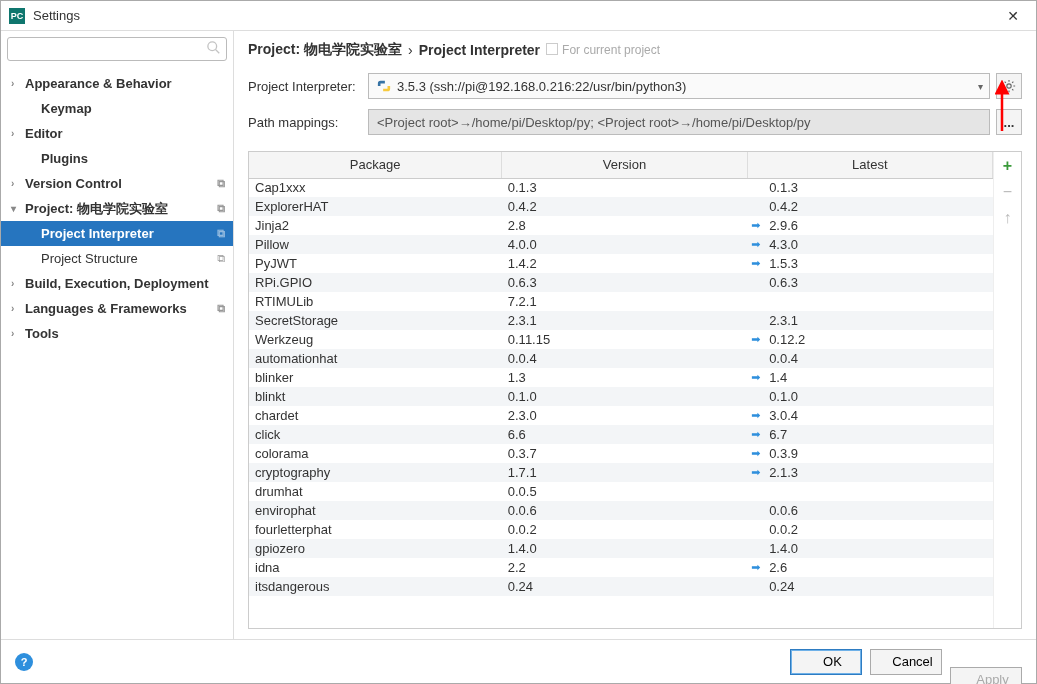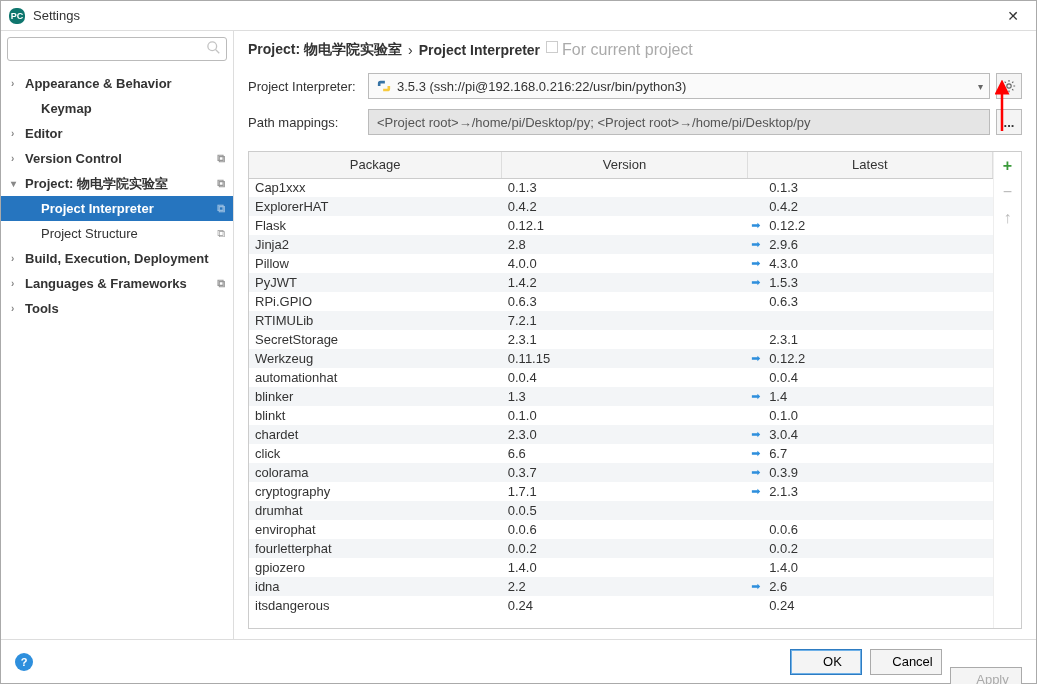--- a/index.html
+++ b/index.html
@@ -1,40 +1,40 @@
 <!DOCTYPE html>
 <html><head>
 <meta charset="utf-8">
 <style>
 * { box-sizing: border-box; margin: 0; padding: 0; font-family: "Segoe UI", Arial, sans-serif; }
 body { background: #f0f0f0; font-size: 13px; color: #333; }
 .window { width: 1037px; height: 684px; background: #fff; border: 1px solid #aaa; display: flex; flex-direction: column; position: relative; }
 .titlebar { height: 30px; display: flex; align-items: center; padding: 0 8px; border-bottom: 1px solid #ddd; }
-.titlebar .app-icon { width: 16px; height: 16px; background: #0f766e; color: #fff; font-size: 9px; font-weight: bold; display: flex; align-items: center; justify-content: center; border-radius: 7px; margin-right: 8px; }
+.titlebar .app-icon { width: 16px; height: 16px; background: #0f766e; color: #fff; font-size: 9px; font-weight: bold; display: flex; align-items: center; justify-content: center; border-radius: 0; margin-right: 8px; }
 .titlebar .title { flex: 1; font-size: 13px; }
 .titlebar .close { width: 30px; height: 30px; display: flex; align-items: center; justify-content: center; cursor: pointer; font-size: 14px; }
 .body { flex: 1; display: flex; overflow: hidden; }
 .sidebar { width: 233px; border-right: 1px solid #ddd; display: flex; flex-direction: column; }
 .search-wrap { padding: 6px; }
 .search { width: 100%; height: 24px; border: 1px solid #bbb; border-radius: 3px; padding: 0 22px 0 6px; font-size: 13px; background: #fff; }
 .search-wrap { position: relative; }
 .search-icon { position: absolute; right: 12px; top: 10px; width: 14px; height: 14px; opacity: 0.5; }
 .tree { flex: 1; overflow-y: auto; padding-top: 4px; }
 .tree-item { display: flex; align-items: center; height: 25px; padding-left: 10px; cursor: pointer; position: relative; }
 .tree-item.child { padding-left: 26px; text-align: center; }
 .tree-item.selected { background: #2675bf; color: #fff; font-weight: bold; }
 .tree-item.bold { font-weight: bold; }
 .tree-item .arrow { width: 10px; display: inline-block; color: #888; margin-right: 4px; font-size: 10px; }
 .tree-item.selected .arrow { color: #fff; }
 .tree-item .copyicon { position: absolute; right: 8px; opacity: 0.5; font-size: 11px; }
 .main { flex: 1; display: flex; flex-direction: column; padding: 10px 14px 0 14px; overflow: hidden; }
 .breadcrumb { display: flex; align-items: center; gap: 6px; font-size: 14px; margin-bottom: 14px; }
 .breadcrumb .b1 { font-weight: bold; }
 .breadcrumb .b2 { font-weight: bold; }
-.breadcrumb .hint { color: #aaa; font-size: 16px; display:flex; align-items:flex-start; gap:4px;}
+.breadcrumb .hint { color: #aaa; font-size: 12px; display:flex; align-items:flex-start; gap:4px;}
 .row { display: flex; align-items: center; margin-bottom: 10px; }
 .row .label { width: 120px; }
 .interp-select { flex: 1; height: 26px; border: 1px solid #bbb; background: #fafafa; display: flex; align-items: center; padding: 0 8px; position: relative; }
 .interp-select .pyicon { width:14px; height:14px; margin-right:6px; }
 .interp-select .dd { position:absolute; right:6px; color:#666; font-size:10px; }
 .gear-btn { width: 26px; height: 26px; border: 1px solid #bbb; background: #f4f4f4; margin-left: 6px; display:flex; align-items:center; justify-content:center; cursor:pointer; }
 .path-input { flex: 1; height: 26px; border: 1px solid #bbb; padding: 0 8px; background:#e5e5e5; display:flex; align-items:center; color:#555; font-size:13px; }
 .dots-btn { width: 26px; height: 26px; border: 1px solid #bbb; background: #f4f4f4; margin-left: 6px; display:flex; align-items:center; justify-content:center; cursor:pointer; font-weight:bold; }
 .table-wrap { flex:1; display:flex; overflow:hidden; border: 1px solid #ccc; margin-top:6px; margin-bottom:10px; }
 .table-scroll { flex:1; overflow-y:auto; }
@@ -86,20 +86,24 @@
             <span>Appearance &amp; Behavior</span>
           </div>
           <div class="tree-item child bold">
             <span class="arrow"></span>
             <span>Keymap</span>
           </div>
           <div class="tree-item bold">
             <span class="arrow">›</span>
             <span>Editor</span>
           </div>
+          <div class="tree-item child bold">
+            <span class="arrow"></span>
+            <span>Plugins</span>
+          </div>
           <div class="tree-item bold">
             <span class="arrow">›</span>
             <span>Version Control</span>
             <span class="copyicon">⧉</span>
           </div>
           <div class="tree-item bold">
             <span class="arrow">▾</span>
             <span>Project: 物电学院实验室</span>
             <span class="copyicon">⧉</span>
           </div>
@@ -182,25 +186,20 @@
                   <td>Cap1xxx</td>
                   <td>0.1.3</td>
                   <td class="latest"><span>0.1.3</span></td>
                 </tr>
                 <tr>
                   <td>ExplorerHAT</td>
                   <td>0.4.2</td>
                   <td class="latest"><span>0.4.2</span></td>
                 </tr>
                 <tr>
-                  <td>Flask</td>
-                  <td>0.12.1</td>
-                  <td class="latest"><span class="upicon">➡</span><span>0.12.2</span></td>
-                </tr>
-                <tr>
                   <td>Jinja2</td>
                   <td>2.8</td>
                   <td class="latest"><span class="upicon">➡</span><span>2.9.6</span></td>
                 </tr>
                 <tr>
                   <td>Pillow</td>
                   <td>4.0.0</td>
                   <td class="latest"><span class="upicon">➡</span><span>4.3.0</span></td>
                 </tr>
                 <tr>

